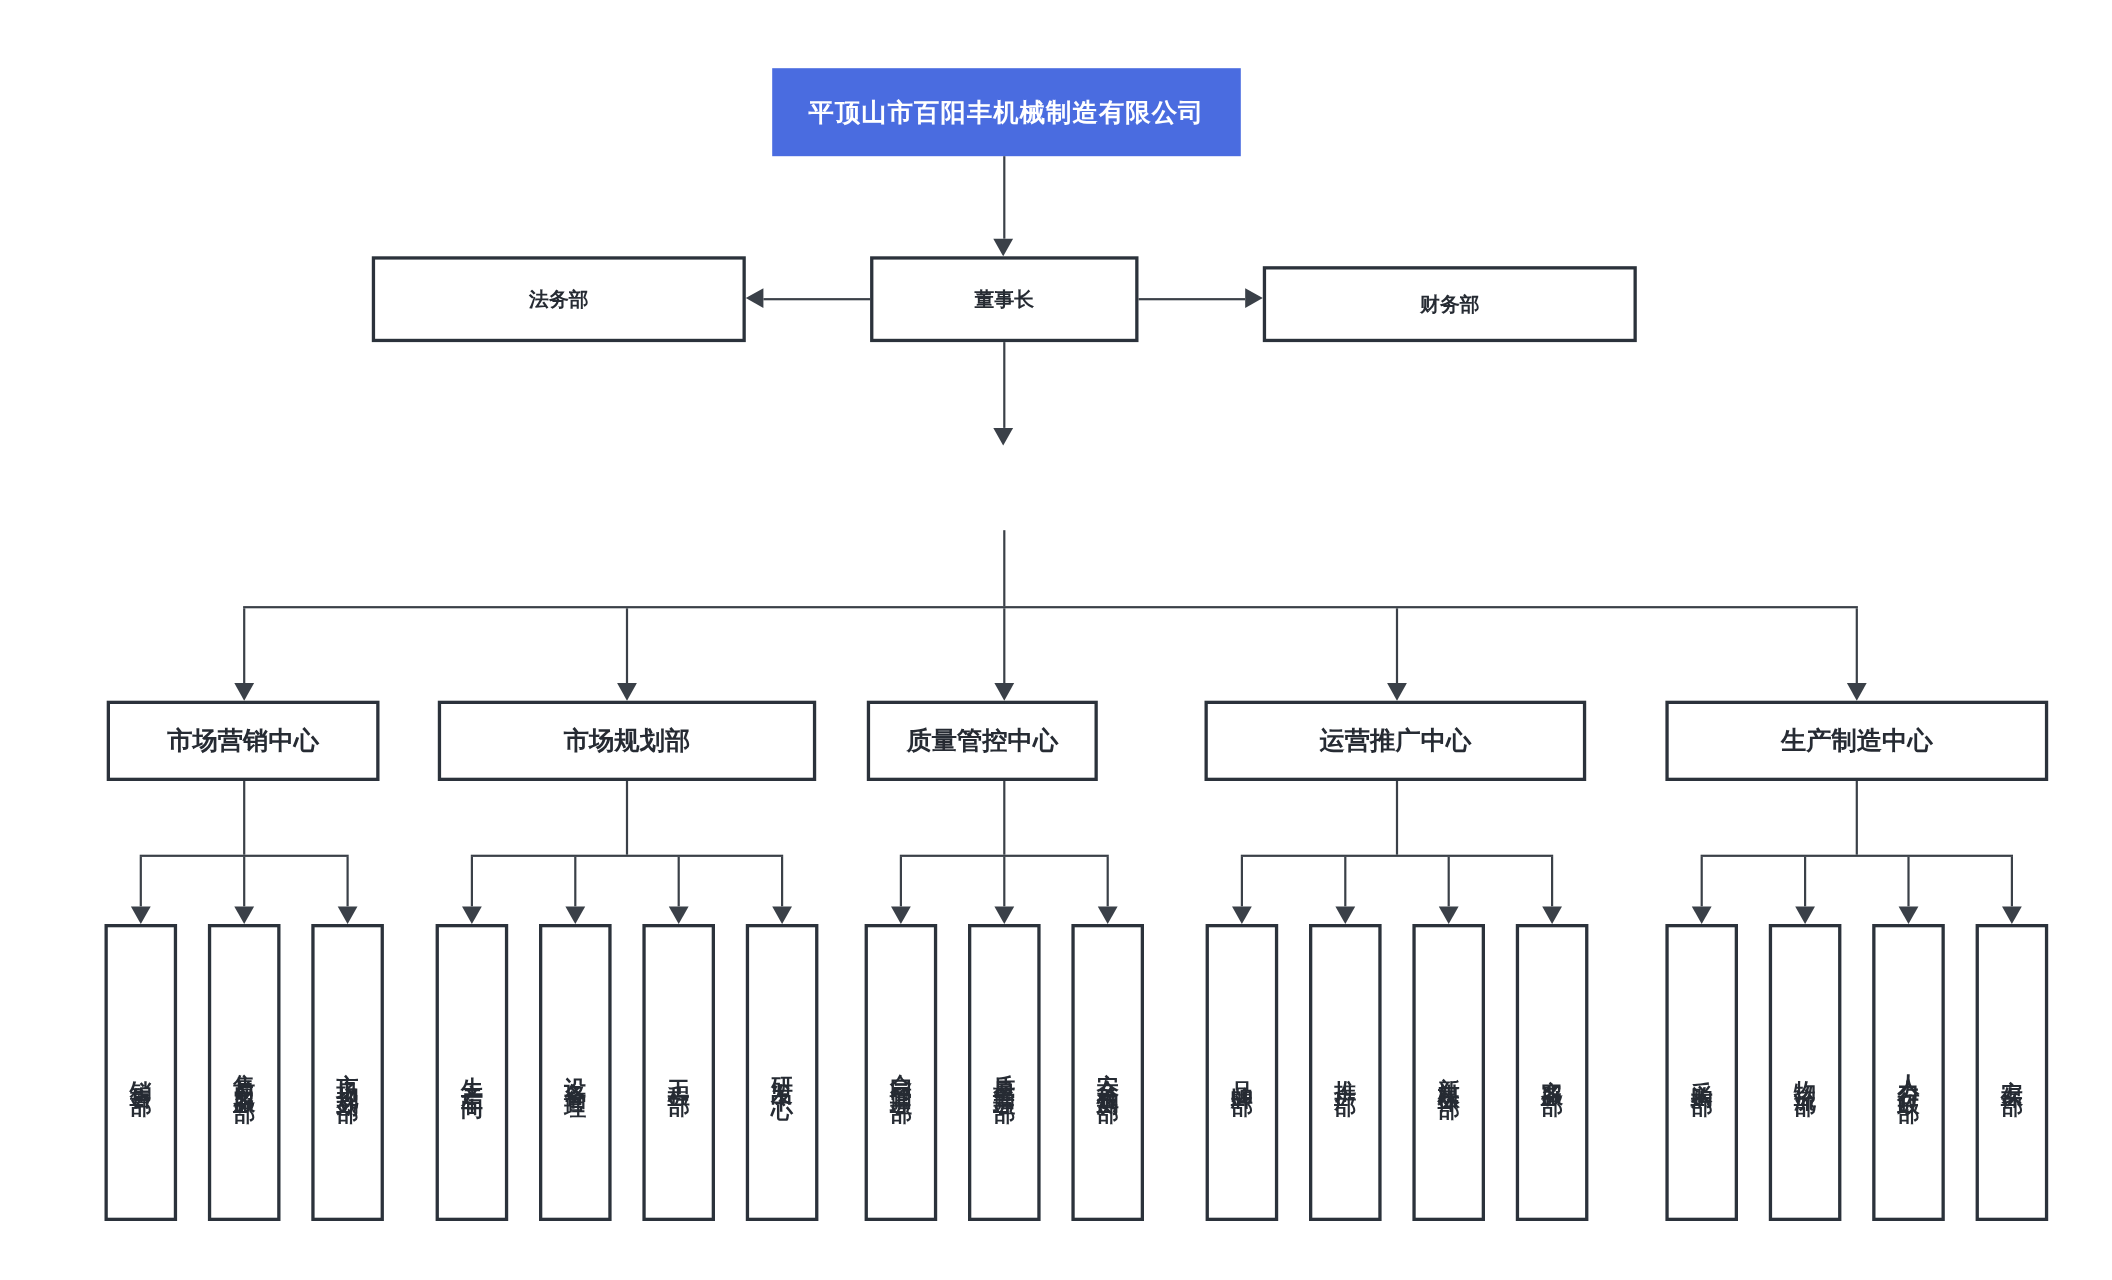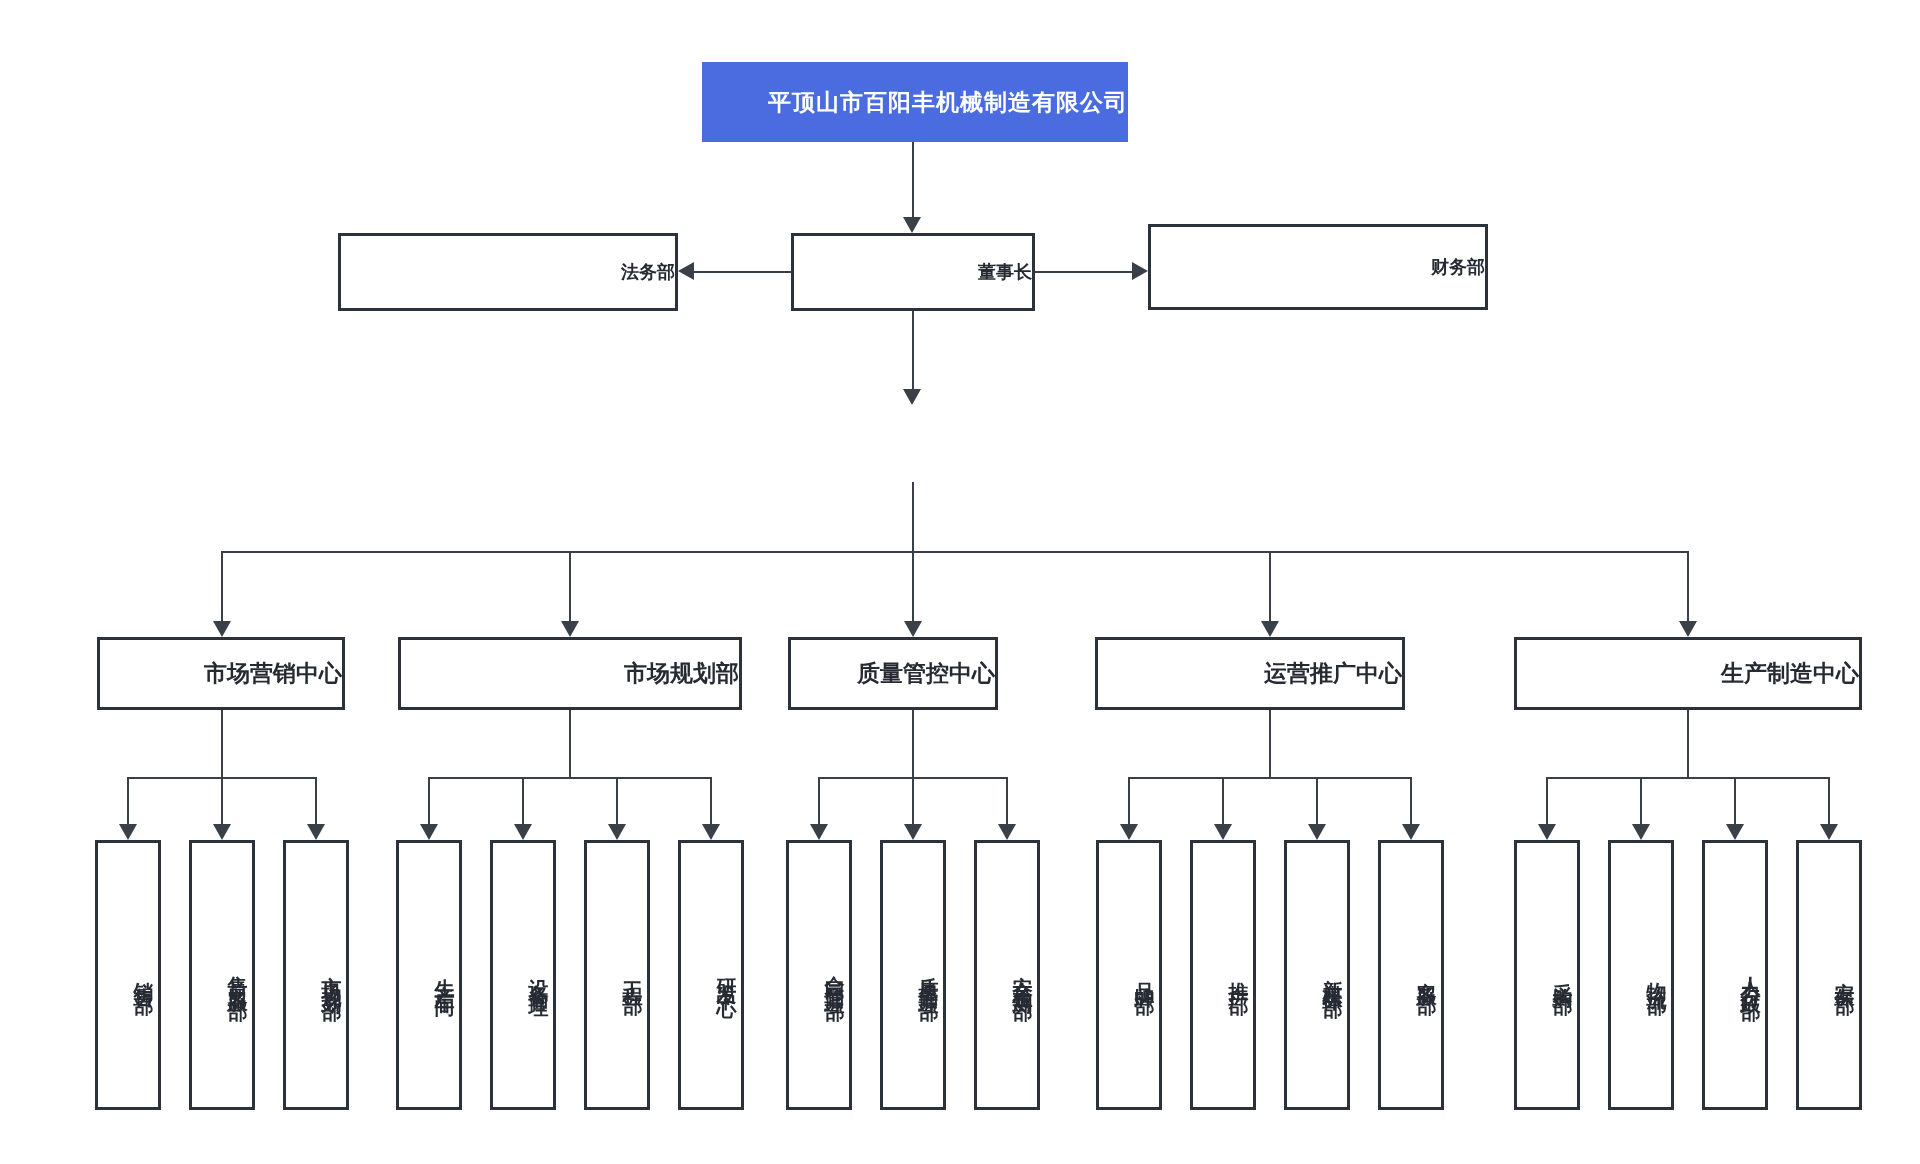--- a/index.html
+++ b/index.html
@@ -14,21 +14,21 @@
     background: var(--page_bg, #fff);
     overflow: hidden;
   }
   .node {
     position: absolute;
     box-sizing: border-box;
     background: var(--box_bg, #fff);
     border: 3px solid var(--box_border, #2b323b);
     display: flex;
     align-items: center;
-    justify-content: flex-end;
+    justify-content: center;
     color: var(--text, #262b33);
     font-weight: bold;
   }
   .node .lbl { font-size: 18px; }
   .root-box {
     background: var(--root_bg, #4a6ce0);
     border: none;
     color: var(--root_text, #fff);
   }
   .root-box .lbl { font-size: 23px; letter-spacing: 1px; }
@@ -63,35 +63,35 @@
   <div class="node root-box" style="left:702px;top:62px;width:426px;height:80px">
     <span class="lbl">平顶山市百阳丰机械制造有限公司</span>
   </div>
 
   <div class="node" style="left:338px;top:233px;width:340px;height:78px">
     <span class="lbl">法务部</span>
   </div>
   <div class="node" style="left:791px;top:233px;width:244px;height:78px">
     <span class="lbl">董事长</span>
   </div>
-  <div class="node" style="left:1148px;top:224px;width:340px;height:86px">
+  <div class="node" style="left:1148px;top:242px;width:340px;height:69px">
     <span class="lbl">财务部</span>
   </div>
 
 
   <div class="node center-box" style="left:97px;top:637px;width:248px;height:73px">
     <span class="lbl">市场营销中心</span>
   </div>
   <div class="node center-box" style="left:398px;top:637px;width:344px;height:73px">
     <span class="lbl">市场规划部</span>
   </div>
   <div class="node center-box" style="left:788px;top:637px;width:210px;height:73px">
     <span class="lbl">质量管控中心</span>
   </div>
-  <div class="node center-box" style="left:1095px;top:637px;width:310px;height:73px">
+  <div class="node center-box" style="left:1095px;top:637px;width:347px;height:73px">
     <span class="lbl">运营推广中心</span>
   </div>
   <div class="node center-box" style="left:1514px;top:637px;width:348px;height:73px">
     <span class="lbl">生产制造中心</span>
   </div>
 
   <div class="node leaf-box" style="left:95px;top:840px;width:66px;height:270px">
     <span class="vtext">销售部</span>
   </div>
   <div class="node leaf-box" style="left:189px;top:840px;width:66px;height:270px">

